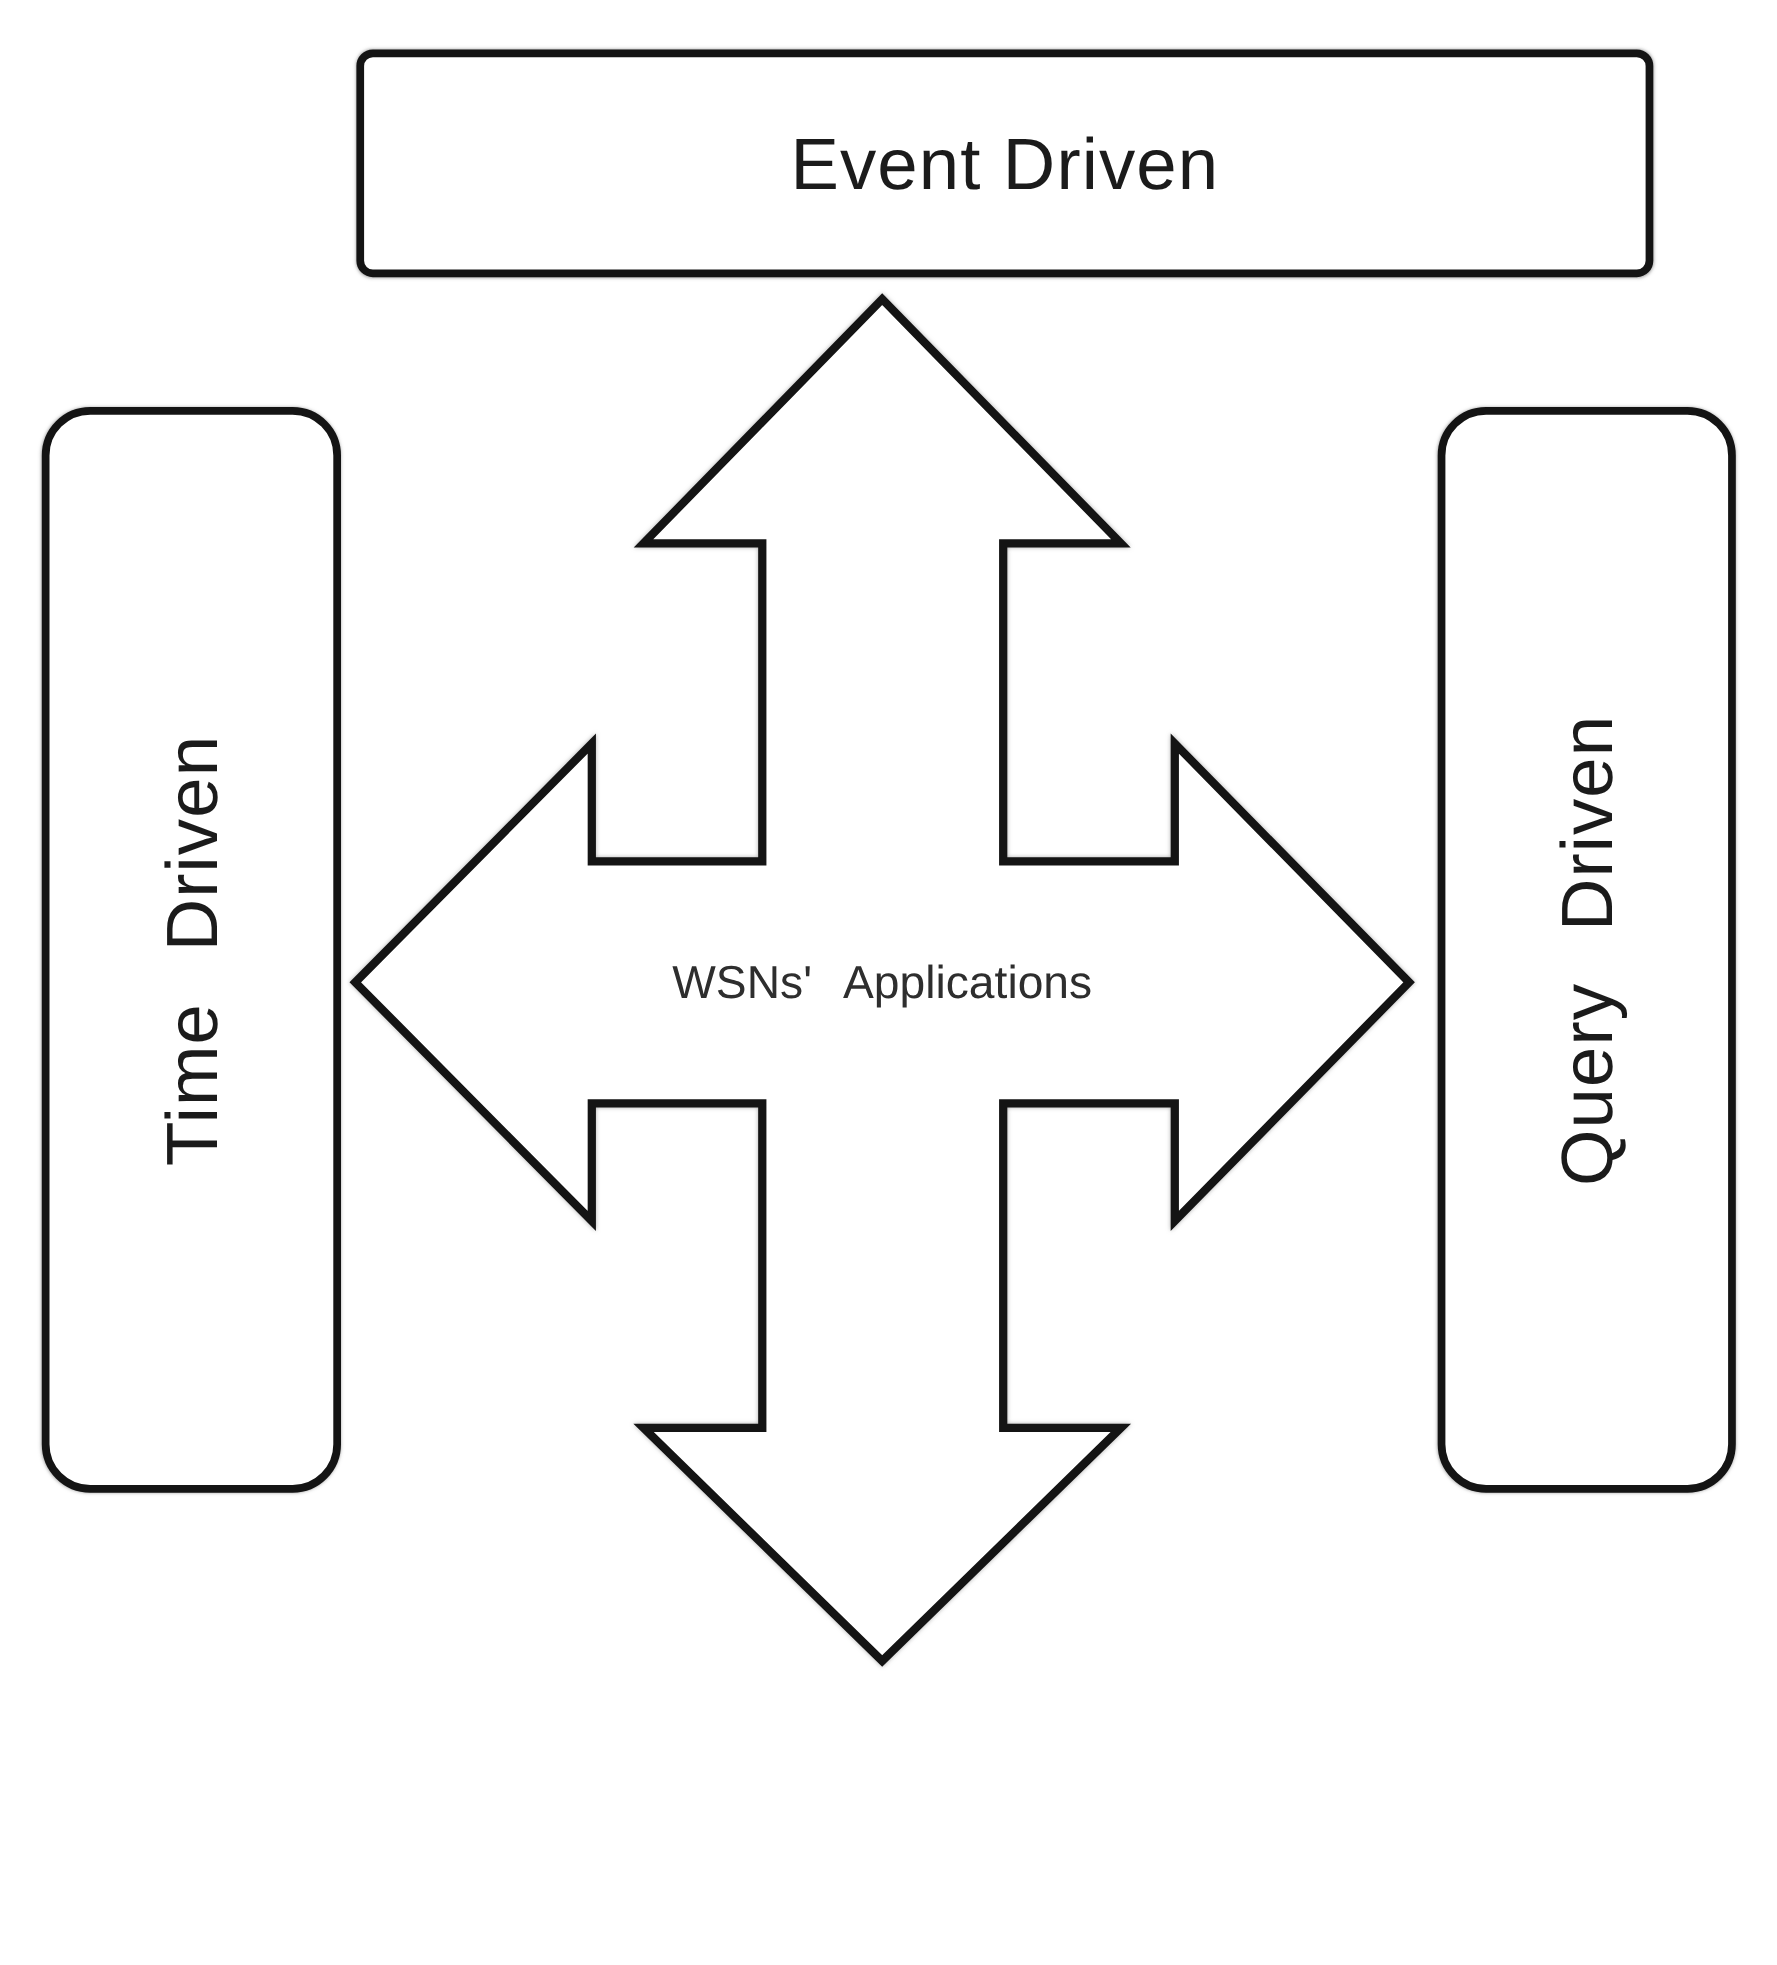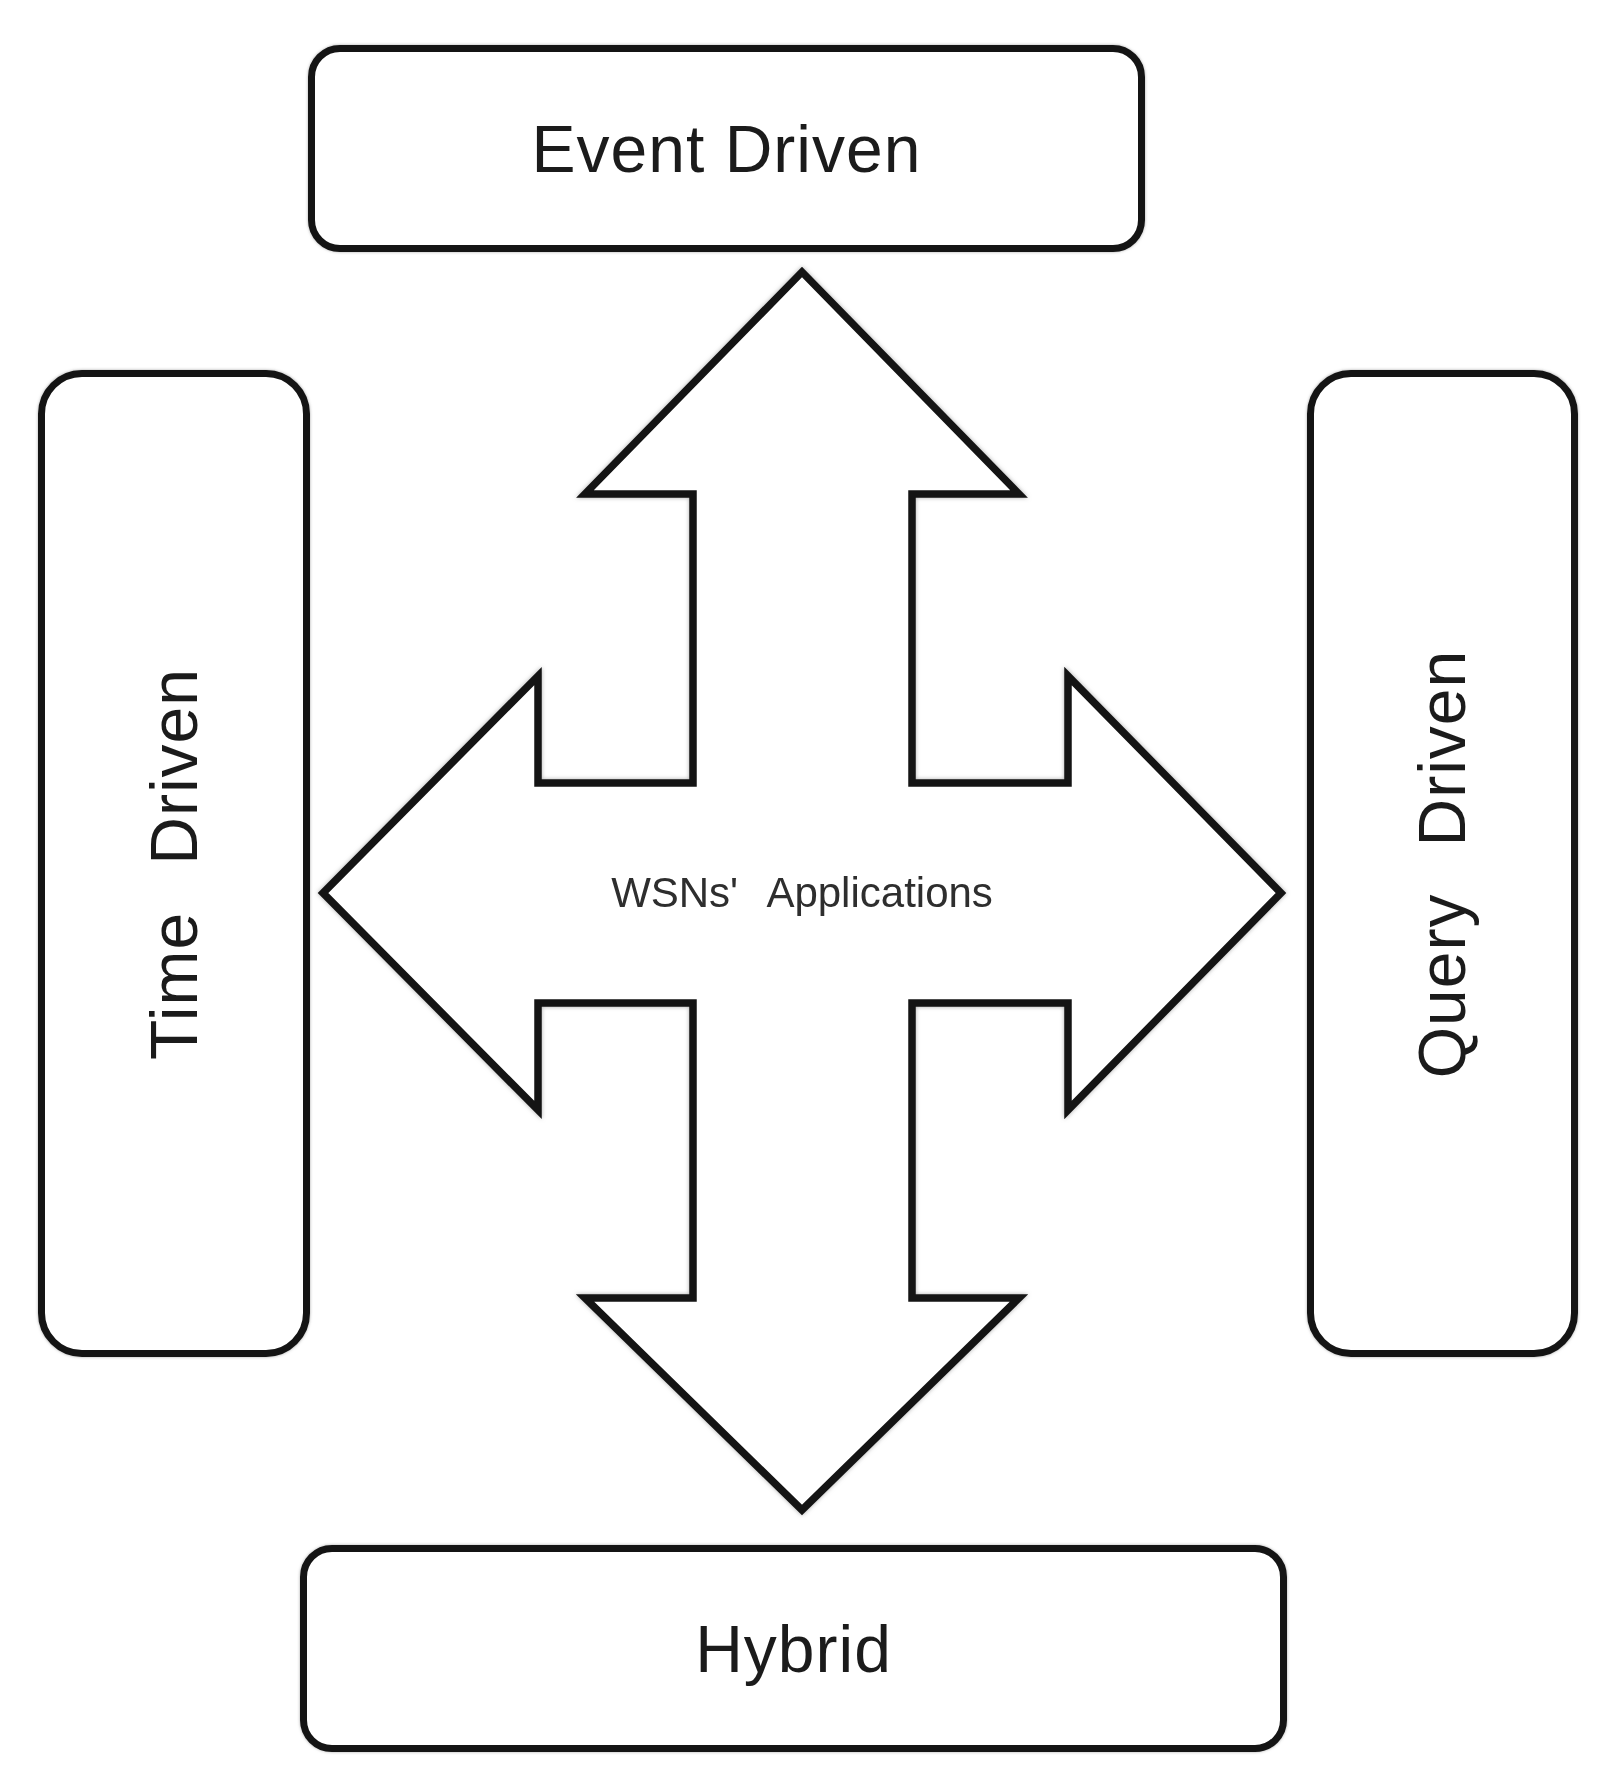--- a/index.html
+++ b/index.html
@@ -26,23 +26,23 @@
     box-shadow: 0 0 3px rgba(90,90,90,0.55);
   }
   .node-label {
     color: #1b1b1b;
     font-size: 66px;
     letter-spacing: 1px;
     white-space: nowrap;
     line-height: 1;
   }
   .node-top {
-    left: 308px; top: 45px;
-    width: 837px; height: 207px;
-    border-radius: 32px;
+    left: 324px; top: 45px;
+    width: 1179px; height: 207px;
+    border-radius: 15px;
   }
   .node-bottom {
     left: 300px; top: 1545px;
     width: 987px; height: 207px;
     border-radius: 32px;
   }
   .node-left {
     left: 38px; top: 370px;
     width: 272px; height: 987px;
     border-radius: 44px;
@@ -91,23 +91,20 @@
   </div>
 
   <div class="node node-left">
     <span class="node-label">Time Driven</span>
   </div>
 
   <div class="node node-right">
     <span class="node-label">Query Driven</span>
   </div>
 
-  <div class="node node-bottom">
-    <span class="node-label">Hybrid</span>
-  </div>
 
   <svg class="arrow-svg" viewBox="0 0 1615 1786" aria-hidden="true">
     <path class="arrow-path" d="M 802 272
          L 1019 494 L 912 494 L 912 783 L 1068 783 L 1068 676
          L 1281 893
          L 1068 1110 L 1068 1003 L 912 1003 L 912 1298 L 1019 1298
          L 802 1510
          L 585 1298 L 693 1298 L 693 1003 L 538 1003 L 538 1110
          L 323 893
          L 538 676 L 538 783 L 693 783 L 693 494 L 585 494

